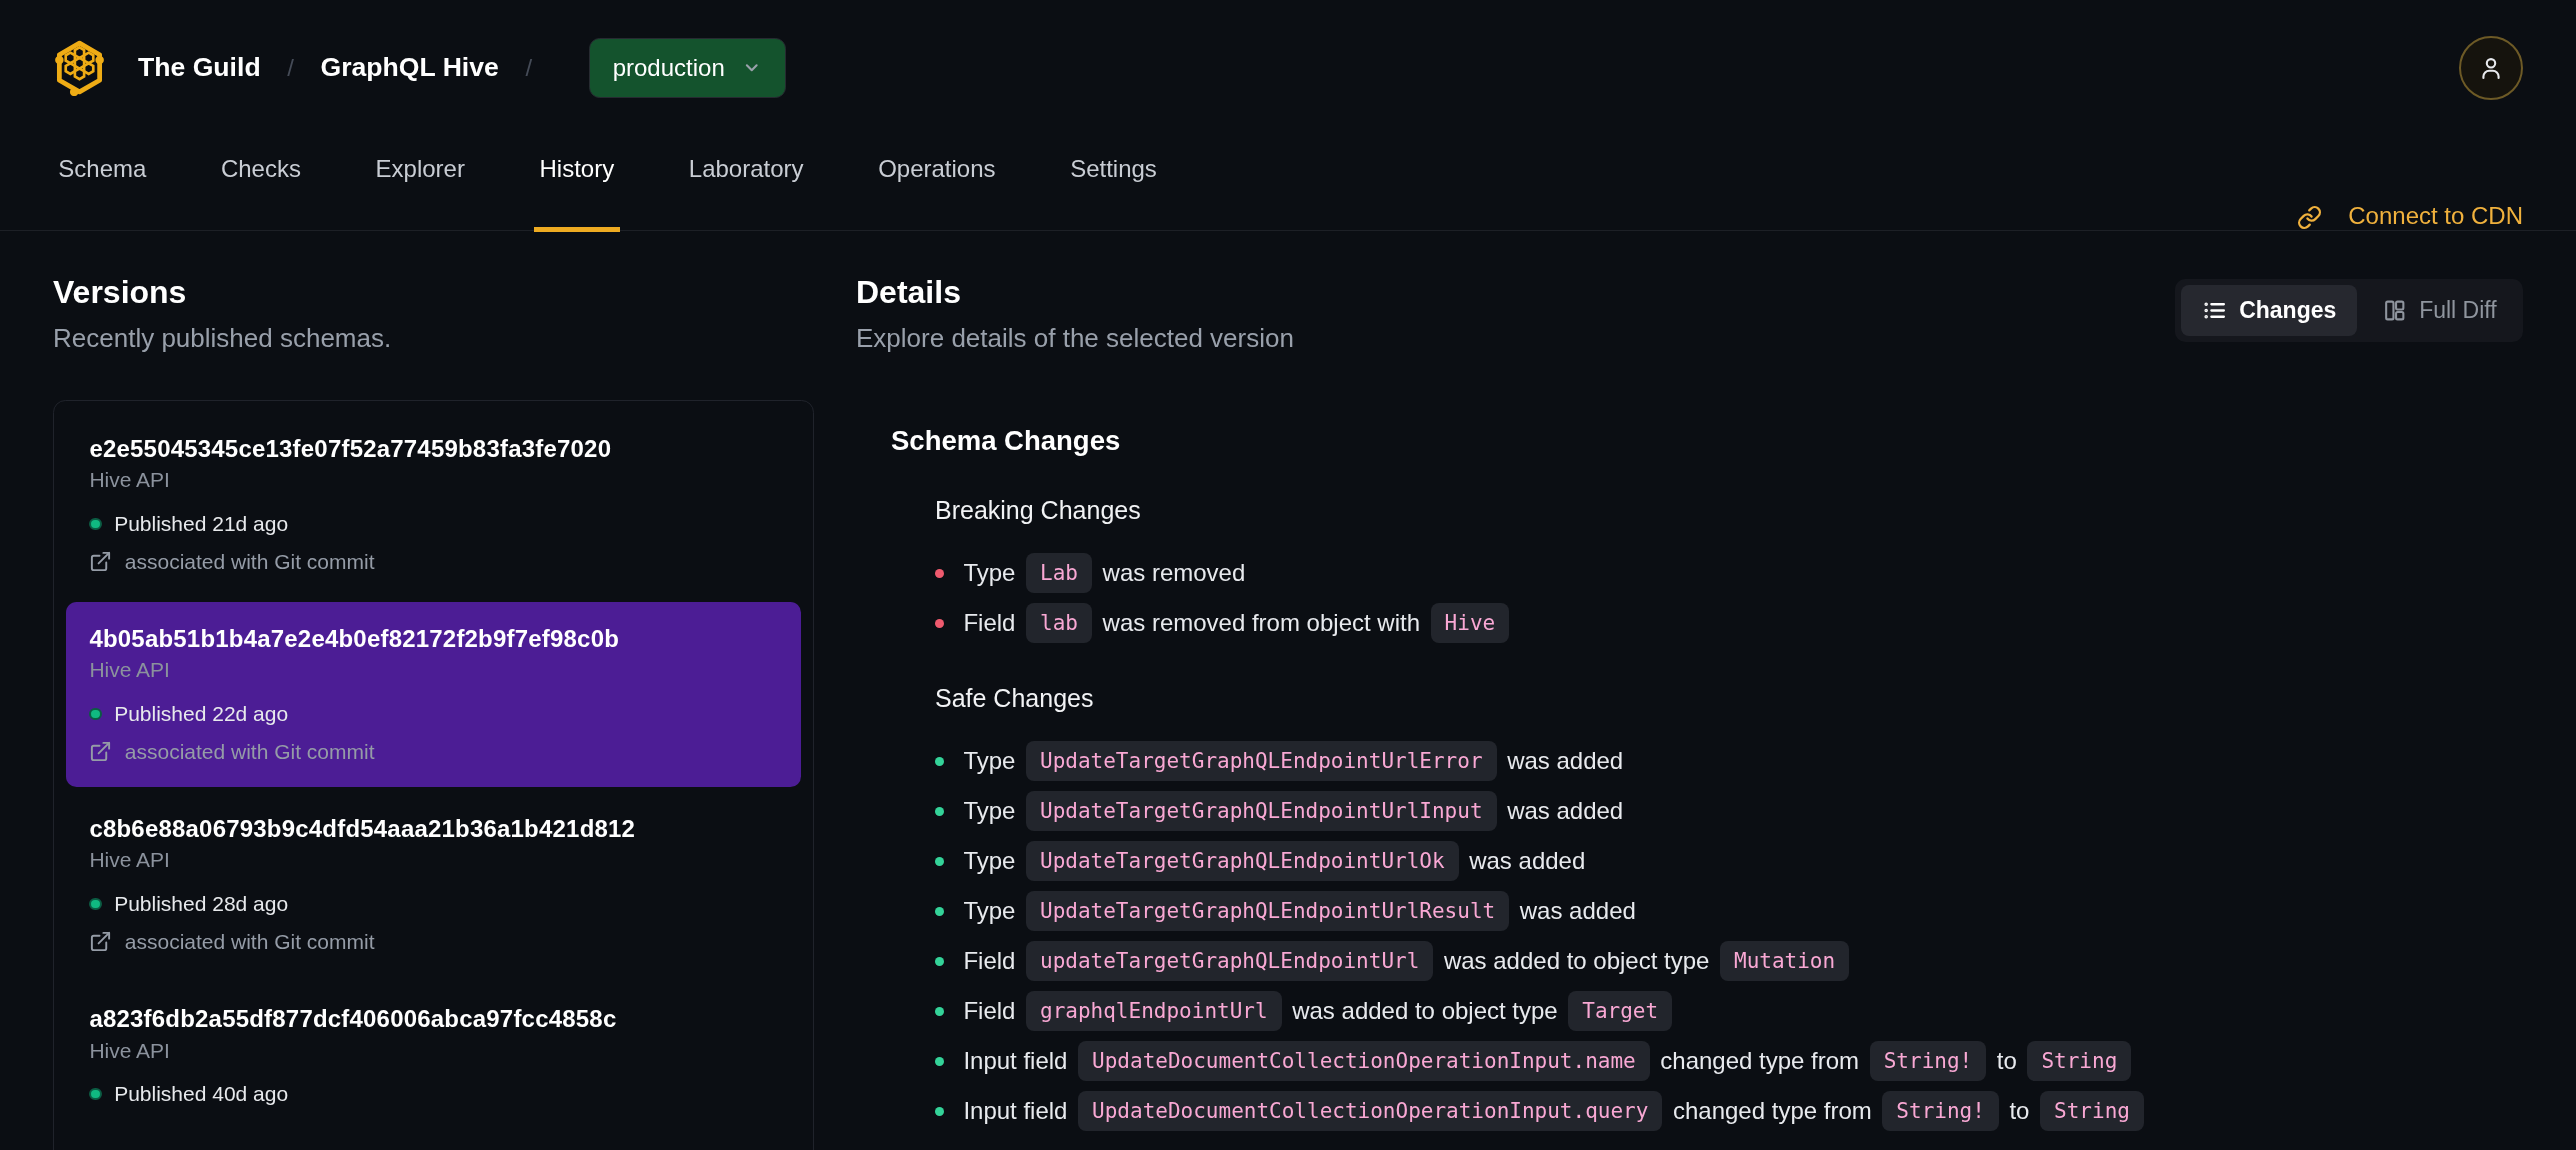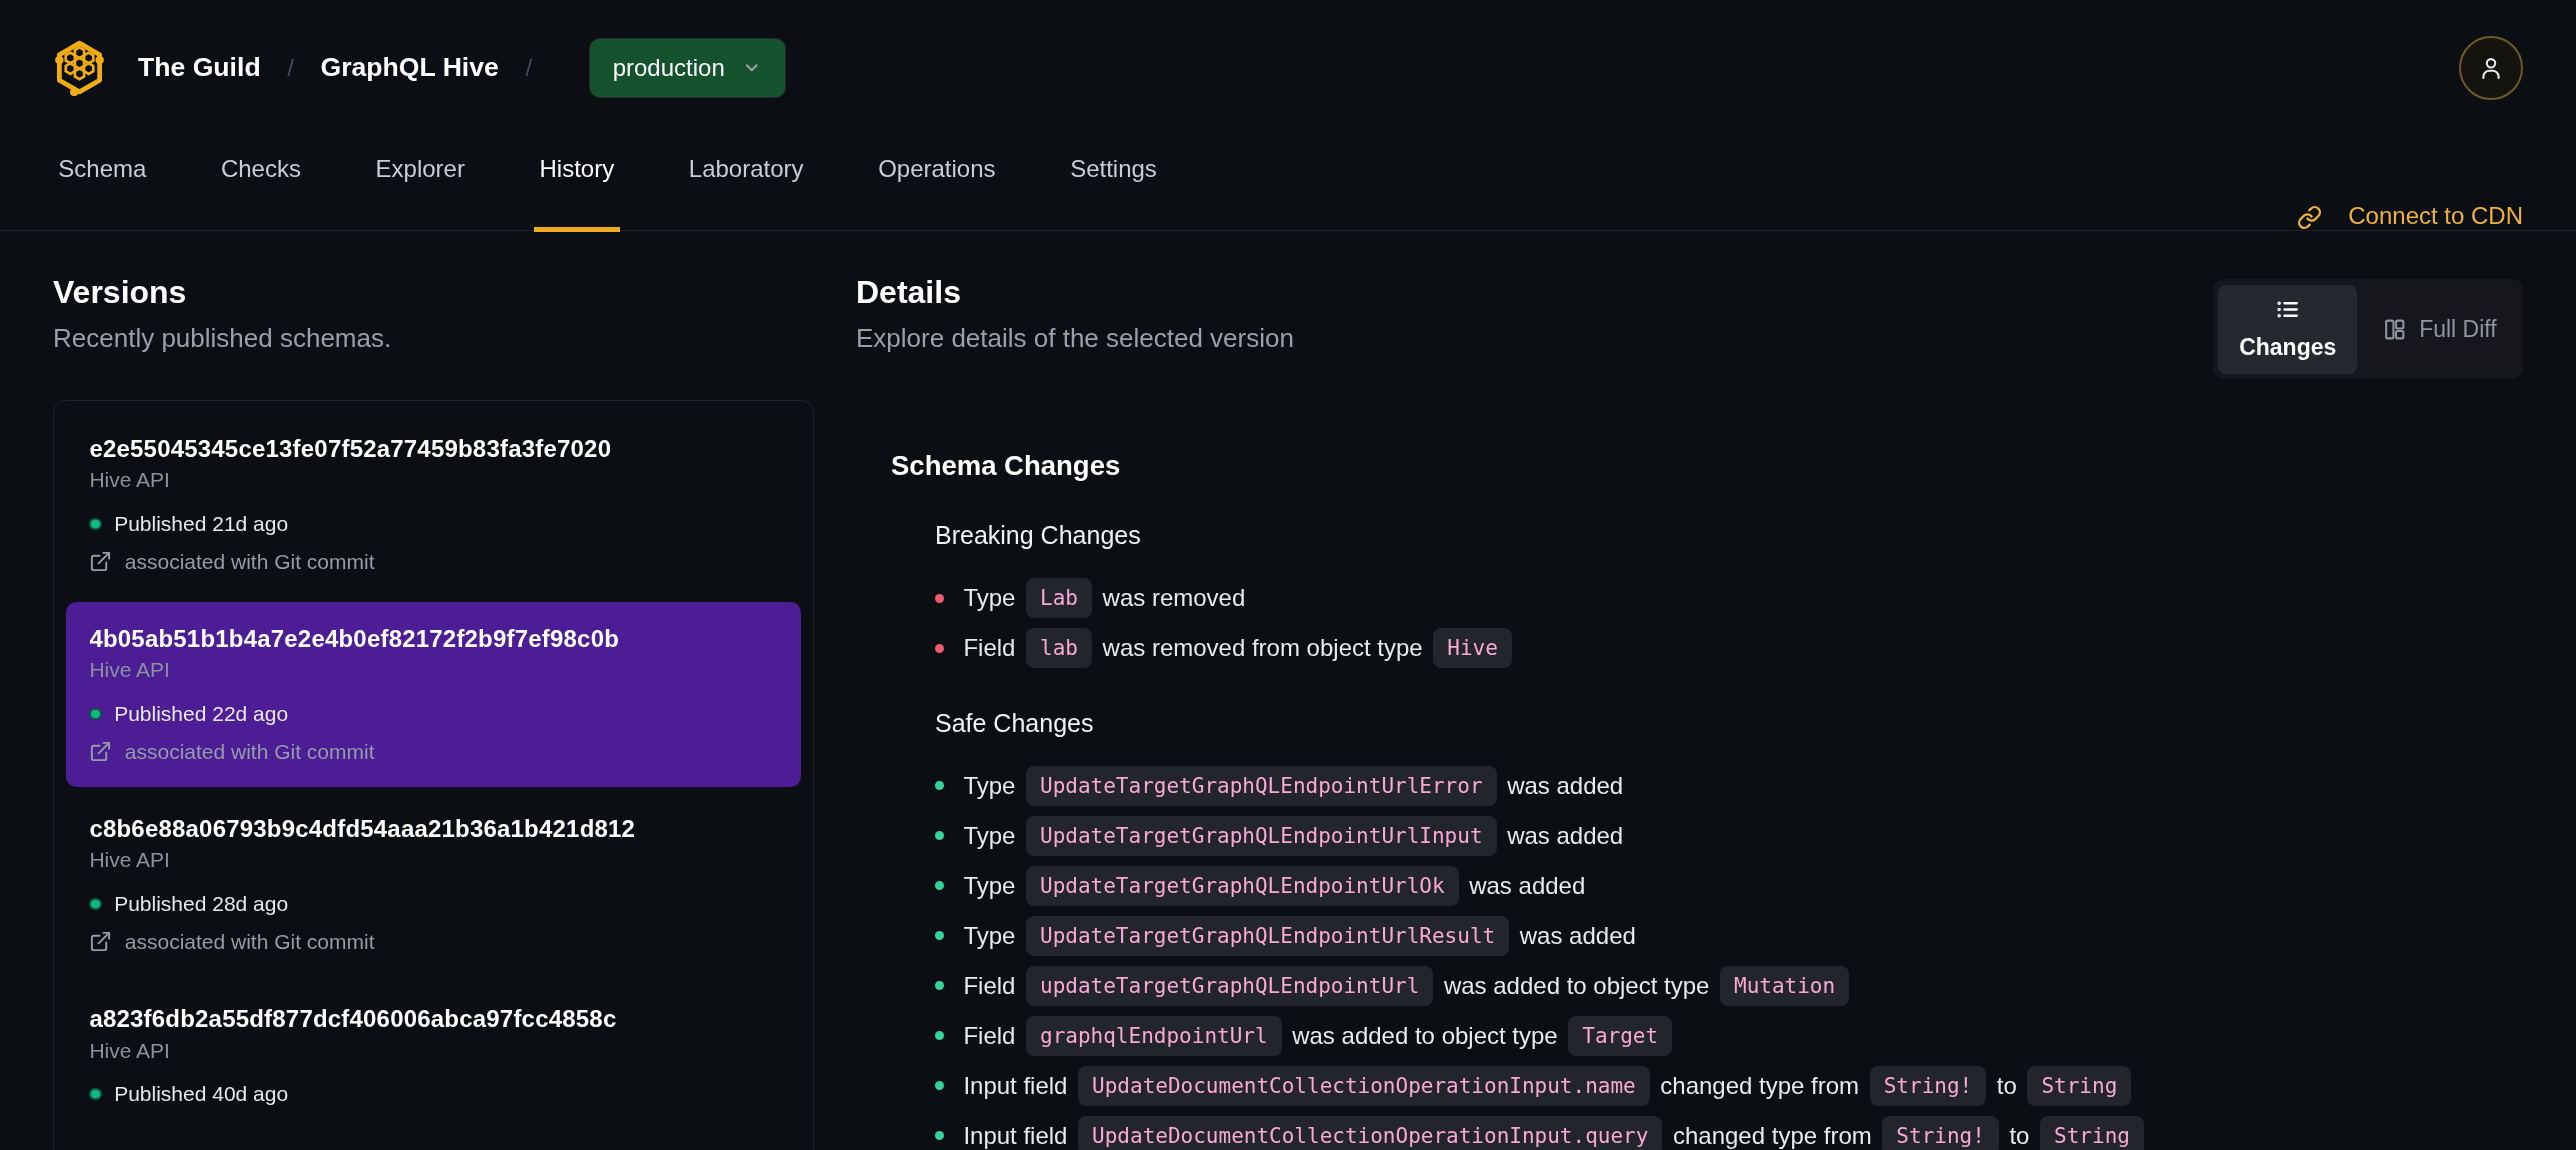--- a/index.html
+++ b/index.html
@@ -86,21 +86,21 @@
     margin-left:auto; margin-top:5.3px;
     display:flex; gap:3.5px;
     background:#15171d; border-radius:10.6px; padding:5.3px;
   }
   .toggle-btn {
     display:flex; align-items:center; gap:12.4px;
     font-size:23px; color:#8f959e;
     padding:12.4px 21px; border-radius:8px; cursor:pointer;
     white-space:nowrap;
   }
-  .toggle-btn.active { background:#26282f; color:#ffffff; font-weight:600;flex-direction:column; }
+  .toggle-btn.active { background:#26282f; color:#ffffff; font-weight:600; }
 
   
   .details-body { margin-top:71px; padding-left:35px; }
   .changes-title { font-size:27.5px; font-weight:700; color:#ffffff; }
   .change-group { margin-top:39px; padding-left:44px; }
   .change-group h4 { font-size:25px; font-weight:500; color:#f2f3f5; }
   .change-list { list-style:none; margin-top:26.6px; display:flex; flex-direction:column; gap:7px; }
   .change-row { display:flex; align-items:center; font-size:24px; color:#e8eaee; min-height:43px; }
   .bullet { width:8.9px; height:8.9px; border-radius:50%; margin-right:19.5px; flex:none; }
   .chip {
@@ -290,21 +290,21 @@
               <li class="change-row">
                 <span class="bullet" style="background: rgb(239, 90, 110);"></span>
                 <span>Type</span>
                 <code class="chip">Lab</code>
                 <span>was removed</span>
               </li>
               <li class="change-row">
                 <span class="bullet" style="background: rgb(239, 90, 110);"></span>
                 <span>Field</span>
                 <code class="chip">lab</code>
-                <span>was removed from object type</span>
+                <span>was removed from object with</span>
                 <code class="chip">Hive</code>
               </li>
             </ul>
           </div>
           <div class="change-group">
             <h4>Safe Changes</h4>
             <ul class="change-list">
               <li class="change-row">
                 <span class="bullet" style="background: rgb(52, 211, 153);"></span>
                 <span>Type</span>

